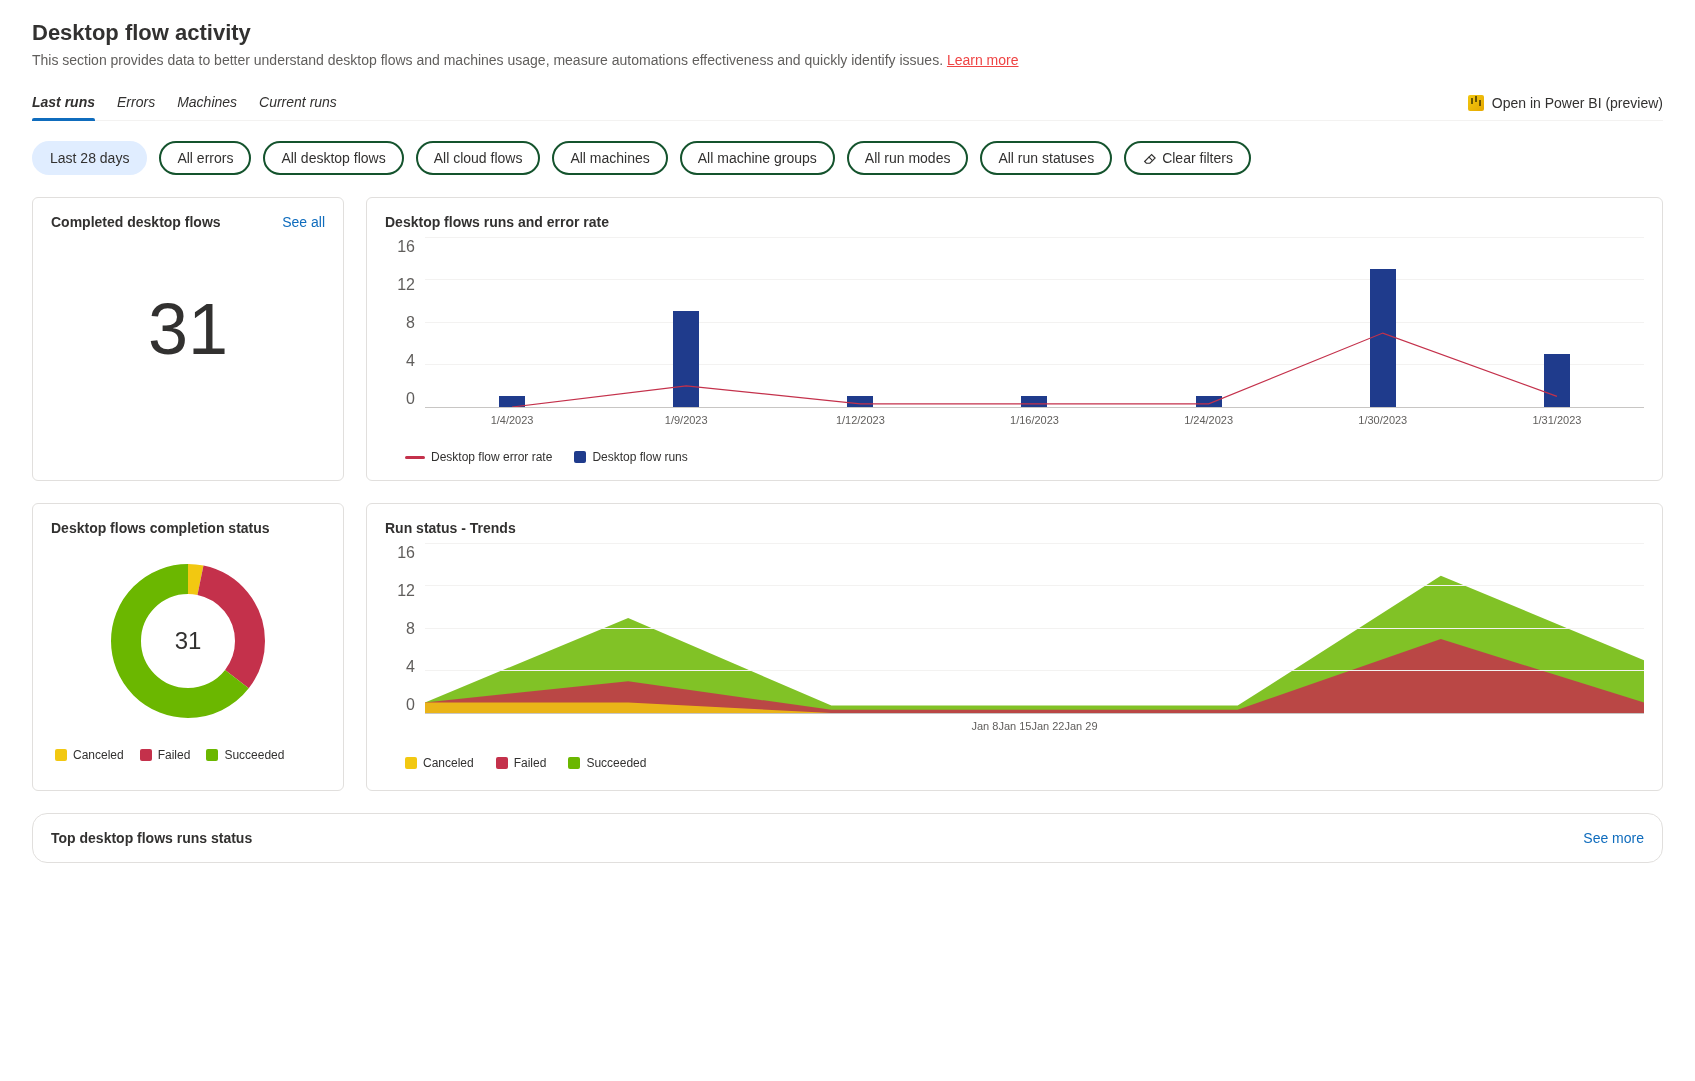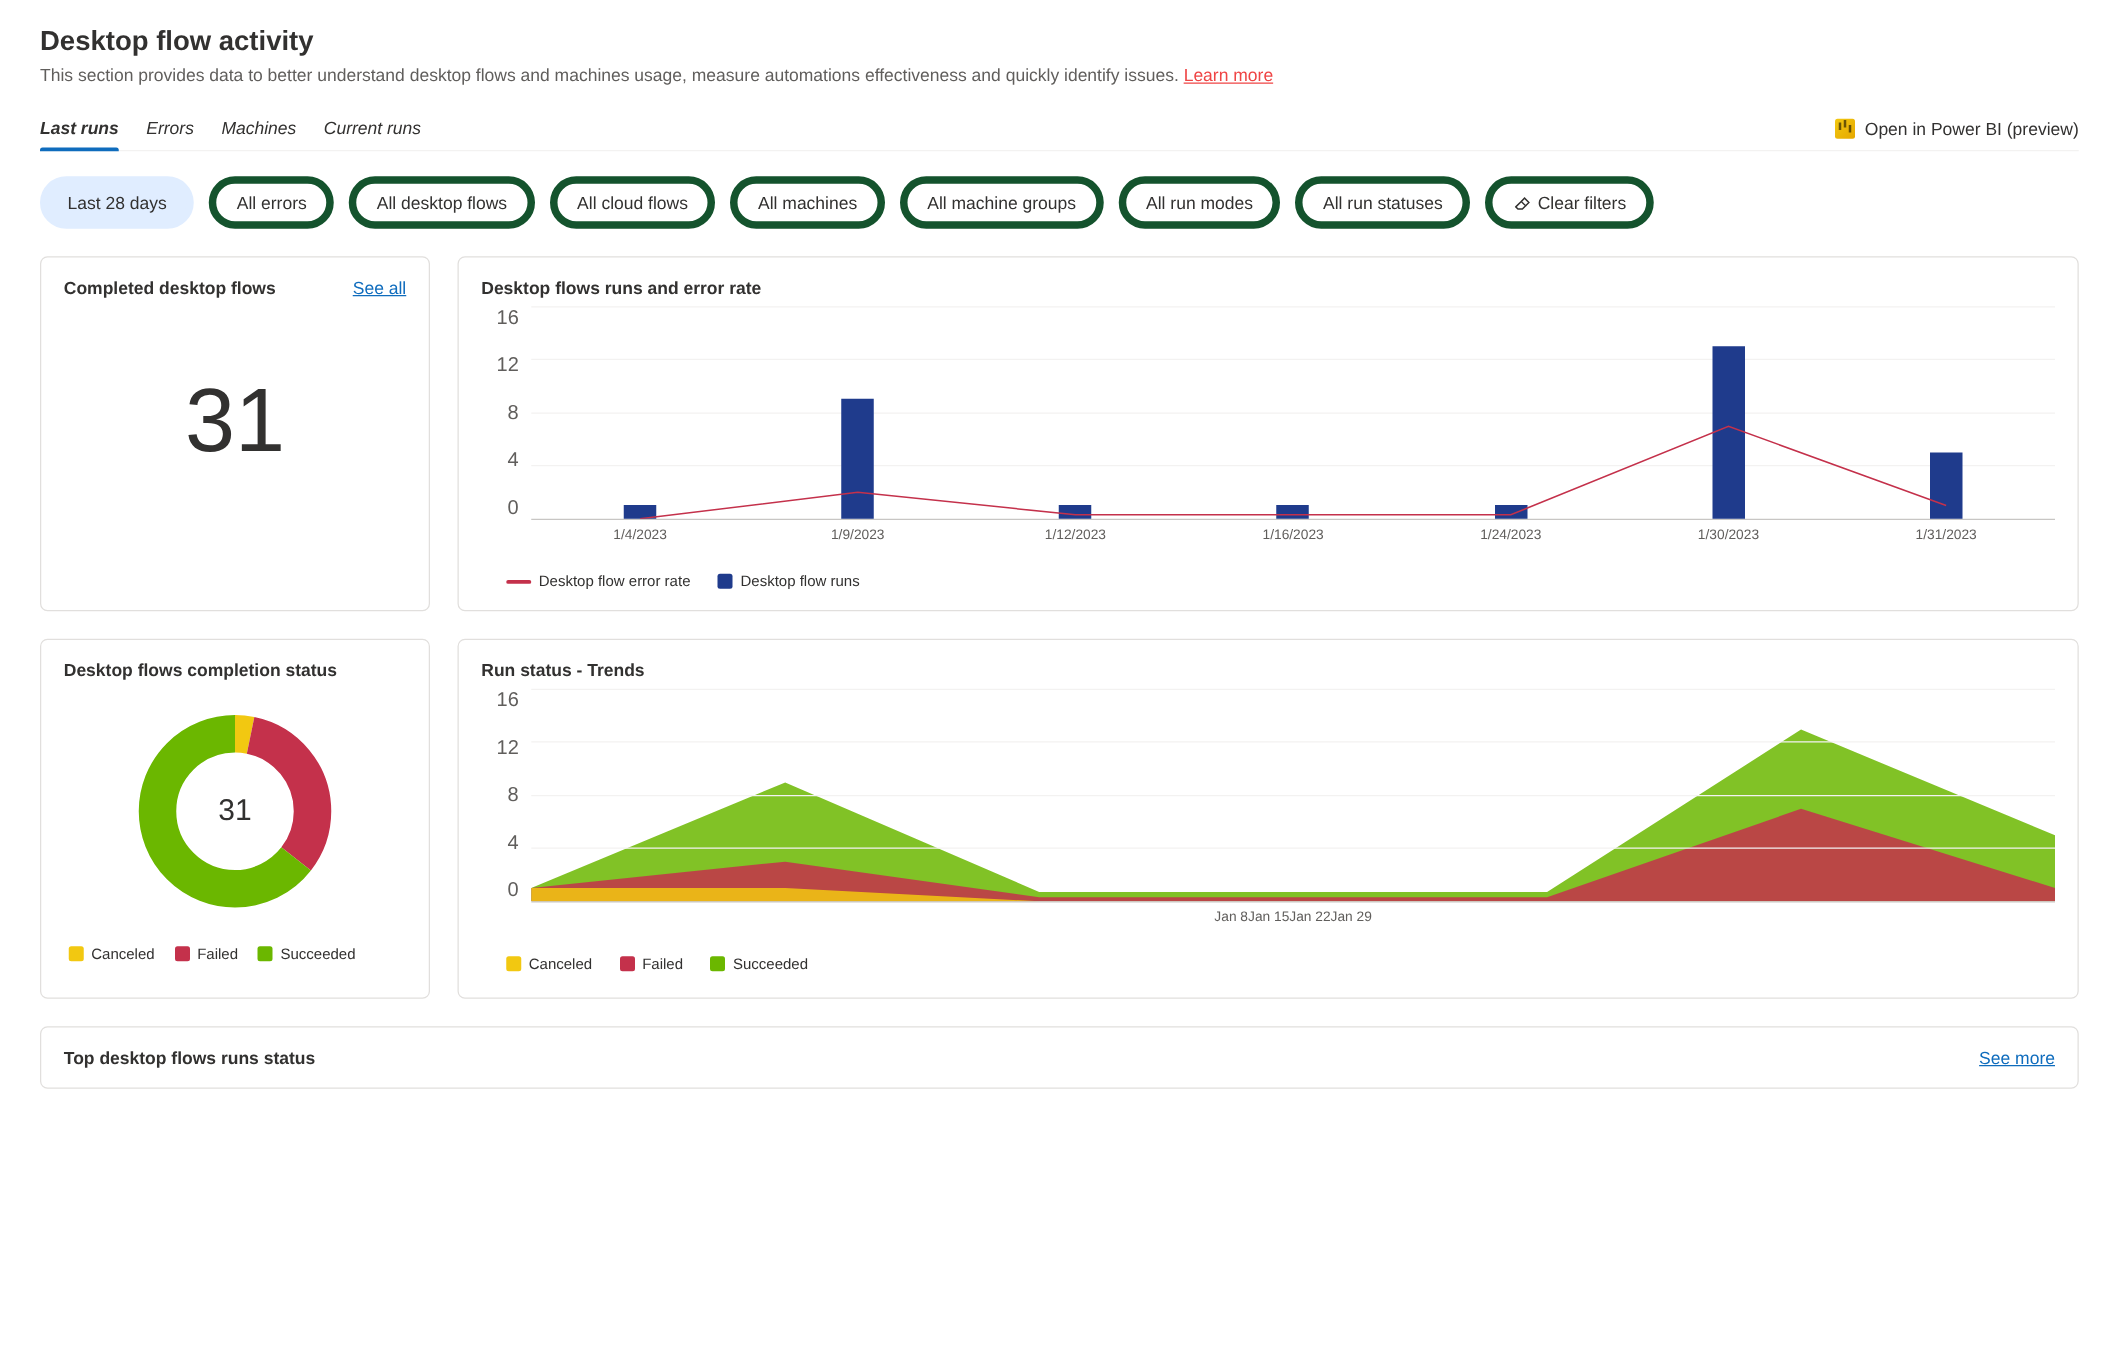--- a/index.html
+++ b/index.html
@@ -15,30 +15,30 @@
   .page-desc a { color: #ef4444; text-decoration: underline; }
   .tab-row { display:flex; align-items:center; border-bottom:1px solid #f3f2f1; margin-bottom:20px; }
   .tabs { display:flex; gap:22px; flex:1;font-style:italic; }
   .tab { padding:8px 0 10px 0; cursor:pointer; color:#323130; font-size:14px; position:relative; }
   .tab.active { font-weight:600; }
   .tab.active::after { content:""; position:absolute; left:0; right:0; bottom:-1px; height:3px; background:#0f6cbd; border-radius:2px 2px 0 0; }
   .powerbi { display:flex; align-items:center; gap:8px; font-size:14px; cursor:pointer; }
   .powerbi-icon { width:16px; height:16px; background:linear-gradient(135deg,#f2c811 0%,#e6a800 100%); border-radius:2px; position:relative; }
   .powerbi-icon::before { content:""; position:absolute; left:3px; top:3px; width:2px; height:6px; background:#000; box-shadow:4px -2px 0 0 #000, 8px 2px 0 0 #000; opacity:.55; }
   .filters { display:flex; gap:12px; flex-wrap:wrap; margin-bottom:22px; }
-  .chip { border:6px solid #14532d; border-radius:999px; padding:7px 16px; font-size:14px; background:#fff; cursor:pointer; color:#323130; }
+  .chip { border:2px solid #14532d; border-radius:999px; padding:7px 16px; font-size:14px; background:#fff; cursor:pointer; color:#323130; }
   .chip.active { background:#e0edff; border-color:#e0edff; }
   .clear-chip { display:flex; align-items:center; gap:6px; }
   .eraser-icon { width:14px; height:14px; display:inline-block; }
   .eraser-icon svg { width:100%; height:100%; }
   .grid { display:grid; grid-template-columns: 312px 1fr; gap:22px; }
   .card { border:1px solid #e1dfdd; border-radius:6px; background:#fff; padding:16px 18px; position:relative; }
   .card-header { display:flex; justify-content:space-between; align-items:flex-start; margin-bottom:8px; }
   .card-title { font-weight:600; font-size:14px; }
-  .link { color:#0f6cbd; text-decoration:underline; font-size:14px; cursor:pointer; }
+  .link { color:#0f6cbd; font-size:14px; cursor:pointer; }
   .big-number { font-size:72px; font-weight:400; text-align:center; padding:50px 0 60px 0; }
   .chart-area { position:relative; }
   .y-axis { position:absolute; left:0; top:0; bottom:28px; width:36px; display:flex; flex-direction:column; justify-content:space-between; align-items:flex-end; font-size:16px; color:#605e5c; }
   .y-tick { padding-right:6px; }
   .plot { margin-left:40px; height:170px; position:relative; border-bottom:1px solid #c8c6c4; }
   .gridline { position:absolute; left:0; right:0; height:1px; background:#f3f2f1; }
   .bars { position:absolute; left:0; right:0; bottom:0; top:0; display:flex; justify-content:space-around; align-items:flex-end; }
   .bar-col { display:flex; flex-direction:column; align-items:center; width:14.28%; }
   .bar { width:26px; background:#1f3b8c; }
   .x-labels { margin-left:40px; display:flex; justify-content:space-around; font-size:11px; color:#605e5c; padding-top:6px; }
@@ -49,21 +49,21 @@
   .leg-sq { width:12px; height:12px; border-radius:2px; }
   .line-overlay { position:absolute; left:0; right:0; top:0; bottom:0; pointer-events:none; }
   .donut-wrap { display:flex; flex-direction:column; align-items:center; padding:12px 0; }
   .donut { width:170px; height:170px; position:relative; }
   .donut svg { transform:rotate(-90deg); }
   .donut-center { position:absolute; left:0; right:0; top:0; bottom:0; display:flex; align-items:center; justify-content:center; font-size:24px; font-weight:400; }
   .donut-legend { display:flex; gap:16px; margin-top:22px; font-size:12px; width:100%; padding-left:4px;}
   .area-plot { margin-left:40px; height:170px; position:relative; border-bottom:1px solid #c8c6c4; }
   .area-svg { position:absolute; left:0; right:0; top:0; bottom:0; width:100%; height:100%; }
   .x-labels-area { margin-left:40px; display:flex; justify-content:center; font-size:11px; color:#605e5c; padding:6px 20px 0 20px; }
-  .full-card { grid-column:1 / -1; }
+  .full-card { grid-column:1 / -1;border-radius:15px; }
   .top-runs-card { padding:16px 18px; }
 </style>
 </head>
 <body>
 
 <h1 class="page-title">Desktop flow activity</h1>
 <p class="page-desc">
   <span>This section provides data to better understand desktop flows and machines usage, measure automations effectiveness and quickly identify issues. </span><a href="#">Learn more</a>
 </p>
 

